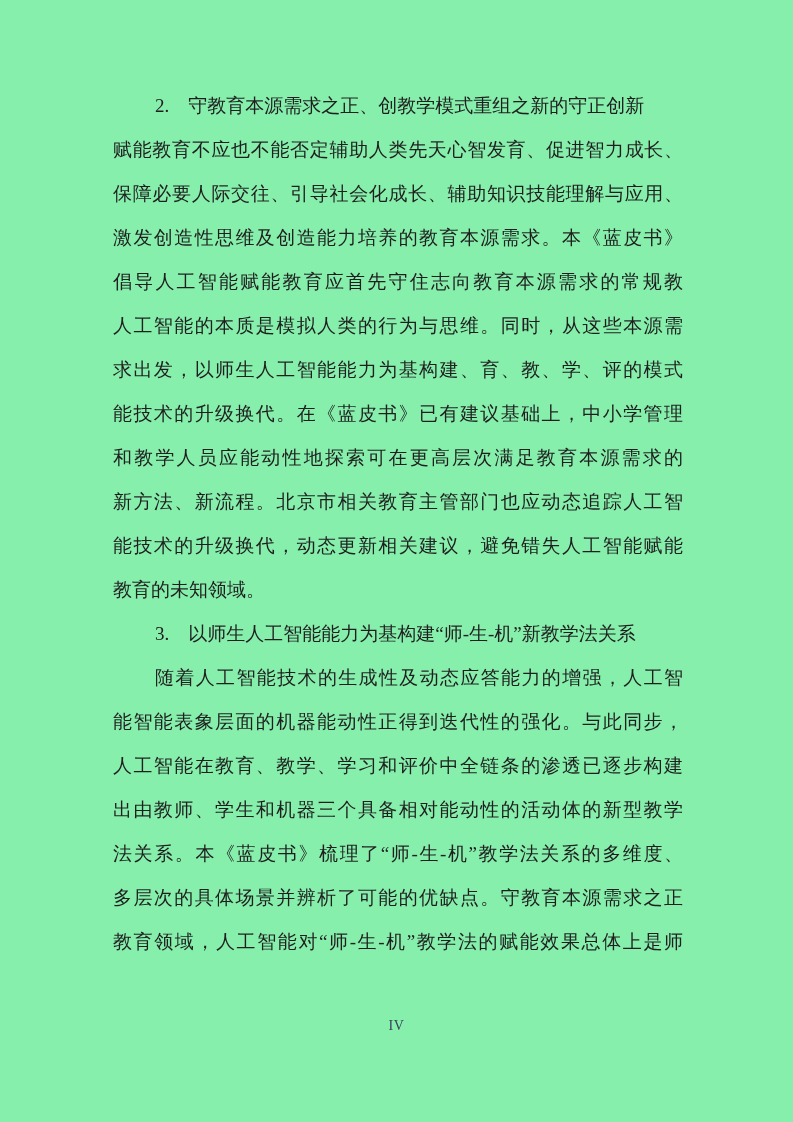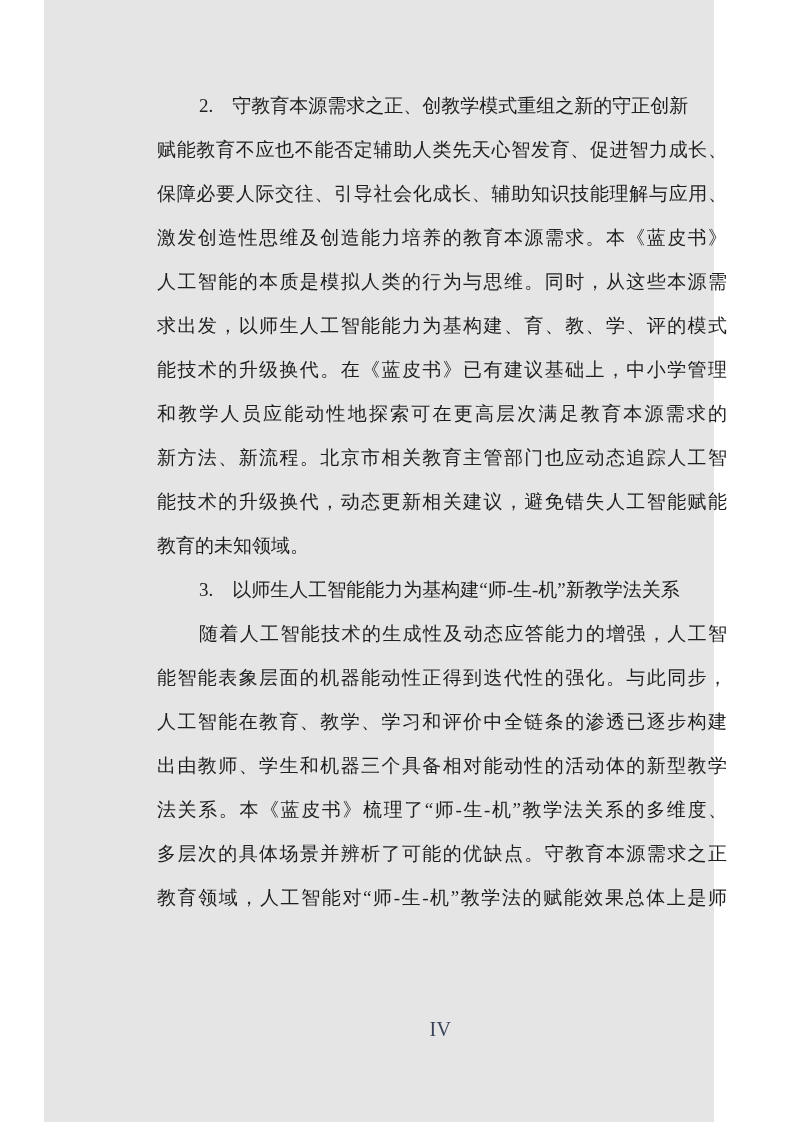--- a/index.html
+++ b/index.html
@@ -10,24 +10,23 @@
   body {
     width: 793px;
     height: 1122px;
     overflow: hidden;
     position: relative;
     font-family: "Liberation Serif", "DejaVu Serif", serif;
   }
   .page {
     position: absolute;
     left: 0; top: 0;
-    width: 670px;
+    width: 793px;
     height: 1122px;
-    background: #e5e5e5;
-    margin-left: 44px;
+    background: #86efac;
   }
   .text-block {
     position: absolute;
     left: 113px;
     top: 84px;
     width: 570px;
     color: #1f1f1f;
     font-size: 19px;
     line-height: 44px;
     font-weight: 400;
@@ -48,34 +47,35 @@
   .heading {
     text-align: left;
     text-align-last: left;
   }
   .footer {
     position: absolute;
     left: 0;
     top: 1018px;
     width: 793px;
     text-align: center;
-    font-size: 20px;
+    font-size: 14px;
     color: #39425a;
     letter-spacing: 0.5px;
   }
 </style>
 </head>
 <body>
 
 <div class="page">
   <div class="text-block">
     <div class="line heading indent">2.　守教育本源需求之正、创教学模式重组之新的守正创新</div>
     <div class="line j">赋能教育不应也不能否定辅助人类先天心智发育、促进智力成长、</div>
     <div class="line j">保障必要人际交往、引导社会化成长、辅助知识技能理解与应用、</div>
     <div class="line j">激发创造性思维及创造能力培养的教育本源需求。本《蓝皮书》</div>
+    <div class="line j">倡导人工智能赋能教育应首先守住志向教育本源需求的常规教</div>
     <div class="line j">人工智能的本质是模拟人类的行为与思维。同时，从这些本源需</div>
     <div class="line j">求出发，以师生人工智能能力为基构建、育、教、学、评的模式</div>
     <div class="line j">能技术的升级换代。在《蓝皮书》已有建议基础上，中小学管理</div>
     <div class="line j">和教学人员应能动性地探索可在更高层次满足教育本源需求的</div>
     <div class="line j">新方法、新流程。北京市相关教育主管部门也应动态追踪人工智</div>
     <div class="line j">能技术的升级换代，动态更新相关建议，避免错失人工智能赋能</div>
     <div class="line">教育的未知领域。</div>
     <div class="line heading indent">3.　以师生人工智能能力为基构建“师-生-机”新教学法关系</div>
     <div class="line j indent">随着人工智能技术的生成性及动态应答能力的增强，人工智</div>
     <div class="line j">能智能表象层面的机器能动性正得到迭代性的强化。与此同步，</div>

